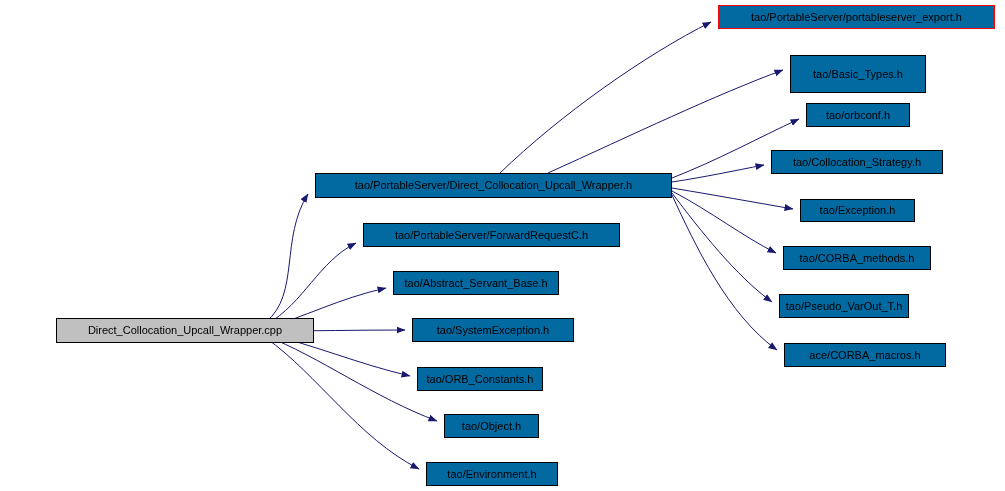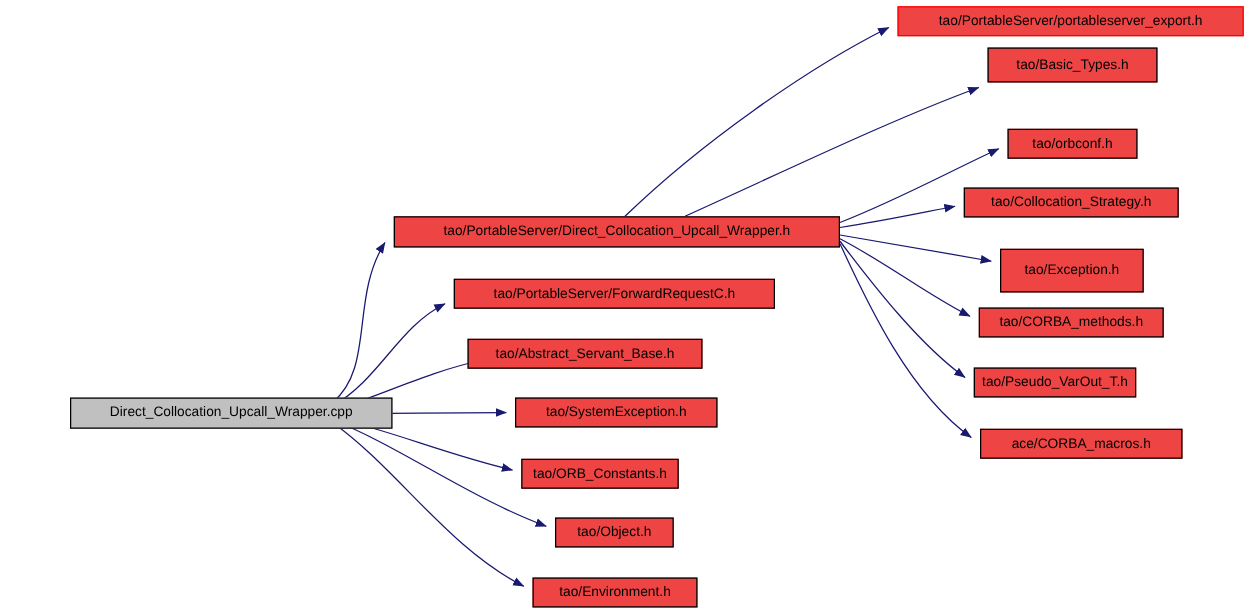--- a/index.html
+++ b/index.html
@@ -20,21 +20,21 @@
     left: 0;
     top: 0;
     width: 1005px;
     height: 491px;
     z-index: 0;
   }
   .node {
     position: absolute;
     box-sizing: border-box;
     border: 1px solid #000000;
-    background: #ef4444;
+    background: #0369a1;
     color: #000000;
     font-size: 11px;
     line-height: 1;
     display: flex;
     align-items: center;
     justify-content: center;
     white-space: nowrap;
     z-index: 1;
     cursor: pointer;
   }
@@ -77,39 +77,39 @@
     <path class="edge" d="M672,193 C700,230 736,276 772,302" marker-end="url(#arrow)"></path>
     <path class="edge" d="M672,195 C695,245 728,315 777,350" marker-end="url(#arrow)"></path>
   </svg>
 
   <div class="node source" style="left:8px; top:318px; width:258px; height:25px;margin-left:48px;">Direct_Collocation_Upcall_Wrapper.cpp</div>
 
   <div class="node" style="left:315px; top:173px; width:357px; height:25px;text-align:center;">tao/PortableServer/Direct_Collocation_Upcall_Wrapper.h</div>
 
   <div class="node" style="left:363px; top:223px; width:257px; height:24px;">tao/PortableServer/ForwardRequestC.h</div>
 
-  <div class="node" style="left:374px; top:271px; width:188px; height:24px;">tao/Abstract_Servant_Base.h</div>
+  <div class="node" style="left:393px; top:271px; width:166px; height:24px;">tao/Abstract_Servant_Base.h</div>
 
   <div class="node" style="left:412px; top:318px; width:162px; height:24px;">tao/SystemException.h</div>
 
   <div class="node" style="left:417px; top:367px; width:126px; height:24px;">tao/ORB_Constants.h</div>
 
   <div class="node" style="left:444px; top:414px; width:95px; height:24px;">tao/Object.h</div>
 
   <div class="node" style="left:426px; top:462px; width:132px; height:24px;">tao/Environment.h</div>
 
   <div class="node highlighted" style="left:718px; top:5px; width:277px; height:24px;">tao/PortableServer/portableserver_export.h</div>
 
-  <div class="node" style="left:790px; top:38px; width:136px; height:28px;">tao/Basic_Types.h</div>
+  <div class="node" style="left:790px; top:55px; width:136px; height:38px;">tao/Basic_Types.h</div>
 
   <div class="node" style="left:806px; top:103px; width:104px; height:24px;">tao/orbconf.h</div>
 
   <div class="node" style="left:771px; top:150px; width:172px; height:24px;">tao/Collocation_Strategy.h</div>
 
-  <div class="node" style="left:800px; top:199px; width:115px; height:35px;">tao/Exception.h</div>
+  <div class="node" style="left:800px; top:199px; width:115px; height:23px;">tao/Exception.h</div>
 
   <div class="node" style="left:783px; top:246px; width:148px; height:24px;">tao/CORBA_methods.h</div>
 
   <div class="node" style="left:779px; top:294px; width:130px; height:24px;">tao/Pseudo_VarOut_T.h</div>
 
   <div class="node" style="left:784px; top:343px; width:162px; height:24px;">ace/CORBA_macros.h</div>
 
 </div>
 
 </body></html>

